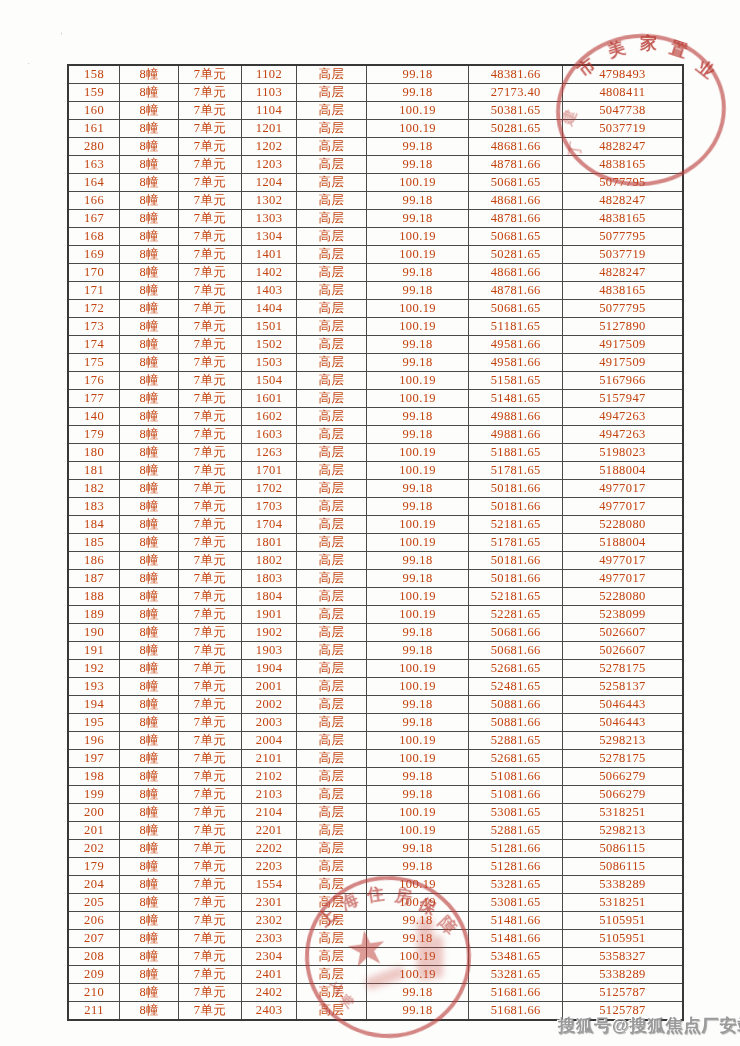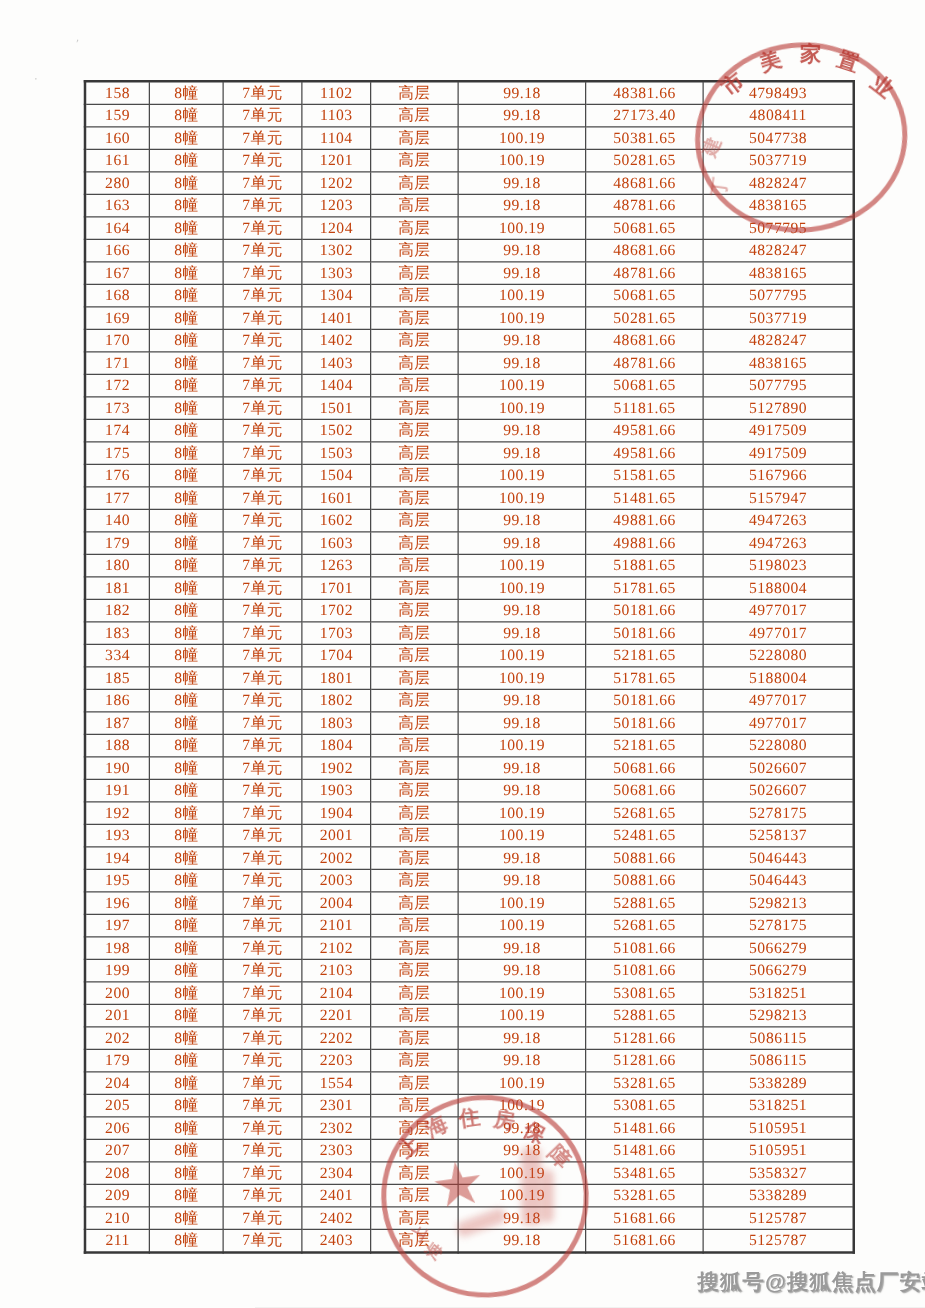--- a/index.html
+++ b/index.html
@@ -379,21 +379,21 @@
       <td>8幢</td>
       <td>7单元</td>
       <td>1703</td>
       <td>高层</td>
       <td>99.18</td>
       <td>50181.66</td>
       <td>4977017</td>
     </tr>
 
     <tr>
-      <td>334</td>
+      <td>184</td>
       <td>8幢</td>
       <td>7单元</td>
       <td>1704</td>
       <td>高层</td>
       <td>100.19</td>
       <td>52181.65</td>
       <td>5228080</td>
     </tr>
 
     <tr>
@@ -433,20 +433,30 @@
       <td>188</td>
       <td>8幢</td>
       <td>7单元</td>
       <td>1804</td>
       <td>高层</td>
       <td>100.19</td>
       <td>52181.65</td>
       <td>5228080</td>
     </tr>
 
+    <tr>
+      <td>189</td>
+      <td>8幢</td>
+      <td>7单元</td>
+      <td>1901</td>
+      <td>高层</td>
+      <td>100.19</td>
+      <td>52281.65</td>
+      <td>5238099</td>
+    </tr>
 
     <tr>
       <td>190</td>
       <td>8幢</td>
       <td>7单元</td>
       <td>1902</td>
       <td>高层</td>
       <td>99.18</td>
       <td>50681.66</td>
       <td>5026607</td>

